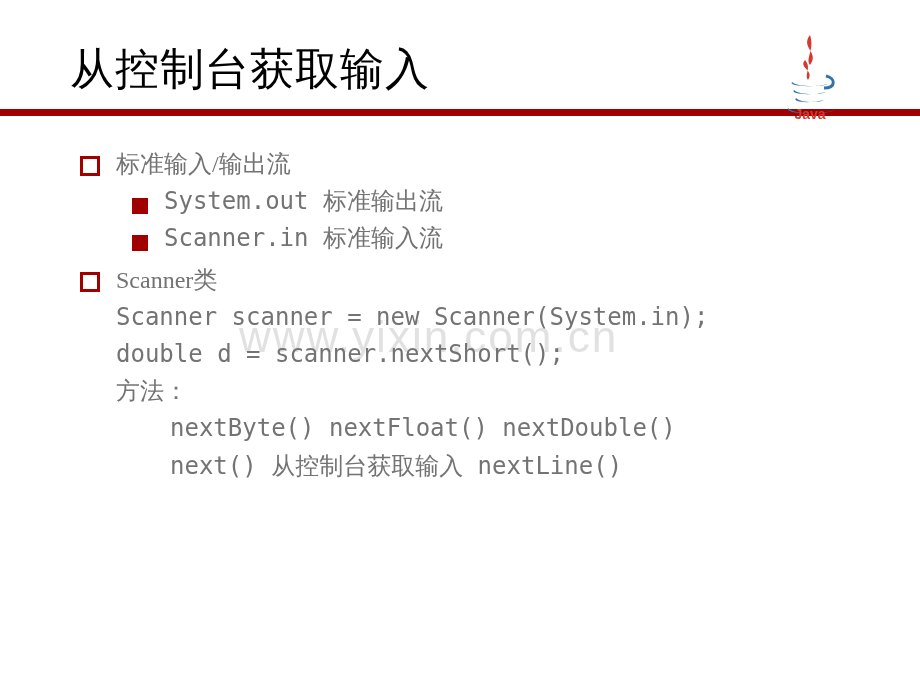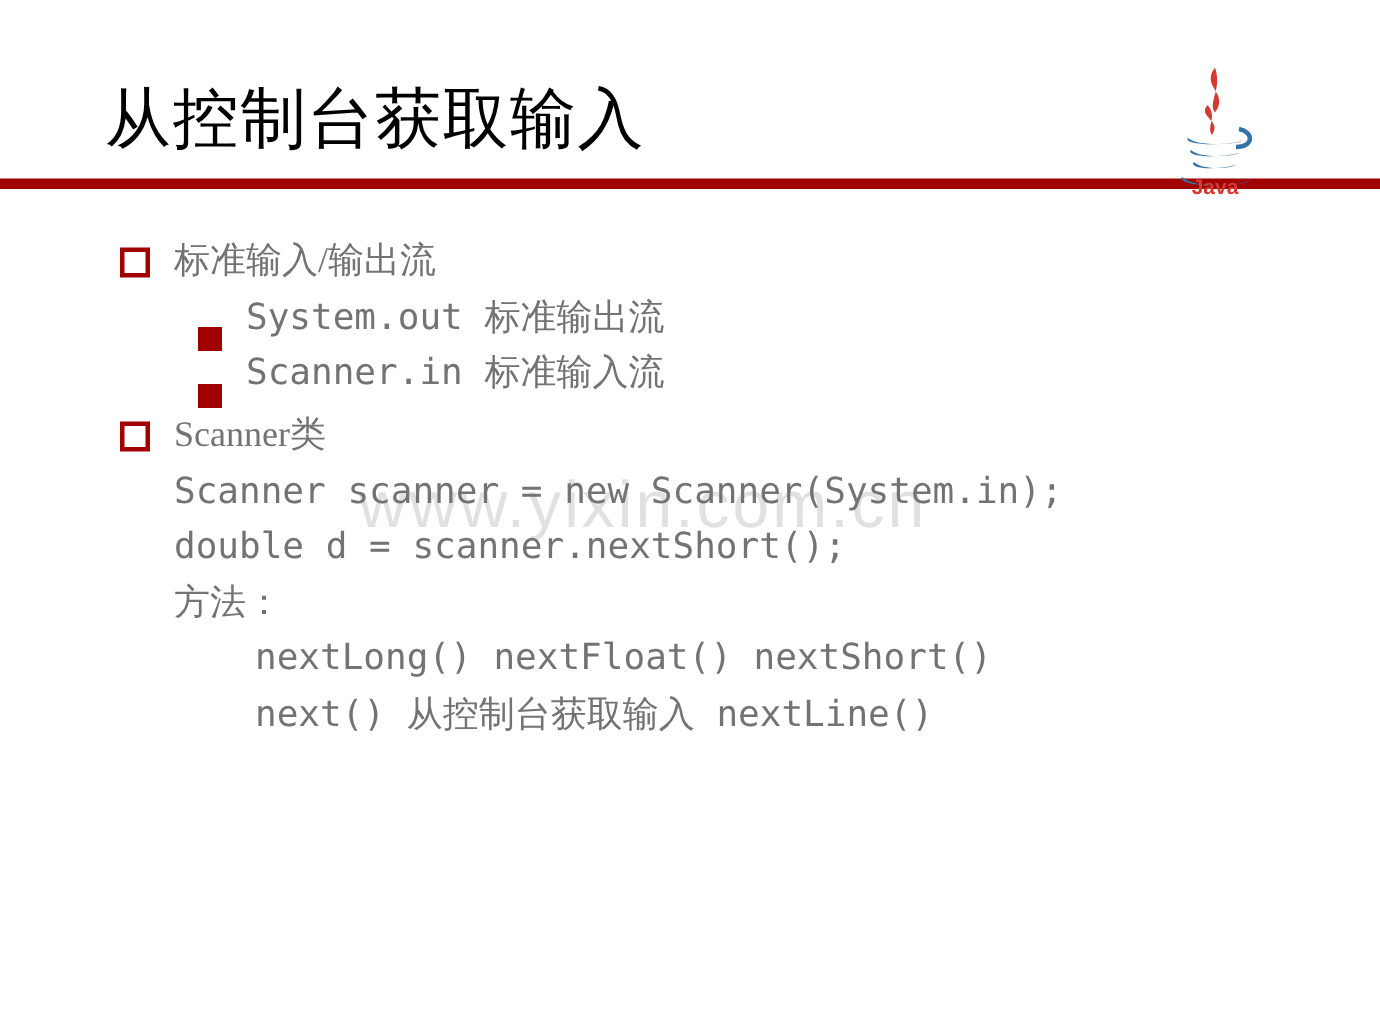--- a/index.html
+++ b/index.html
@@ -7,21 +7,21 @@
     width: 920px;
     height: 690px;
     background: #fff;
     font-family: "SimSun", "宋体", serif;
     position: relative;
     overflow: hidden;
   }
   .slide {
     width: 920px;
     height: 690px;
-    padding: 50px 70px 40px 70px;
+    padding: 40px 70px 40px 70px;
   }
   .header {
     position: relative;
     margin-bottom: 30px;
   }
   .title {
     font-size: 44px;
     color: #000;
     font-weight: normal;
     font-family: "SimSun", "宋体", serif;
@@ -58,21 +58,21 @@
     height: 20px;
     border: 3px solid #a00000;
     display: inline-block;
     margin-right: 16px;
     flex-shrink: 0;
     position: relative;
     top: 4px;
   }
   .lvl2 {
     display: flex;
-    align-items: flex-end;
+    align-items: center;
     padding-left: 52px;
     font-family: "SimSun", "宋体", monospace;
   }
   .lvl2 .bullet {
     width: 16px;
     height: 16px;
     background: #a00000;
     display: inline-block;
     margin-right: 16px;
     flex-shrink: 0;
@@ -140,17 +140,17 @@
     </div>
 
     <div class="lvl1">
       <span class="bullet"></span>
       <span>Scanner类</span>
     </div>
 
     <div class="code-line">Scanner scanner = new Scanner(System.in);</div>
     <div class="code-line">double d = scanner.nextShort();</div>
     <div class="code-line">方法：</div>
-    <div class="code-line indent">nextLong() nextFloat() nextShort()</div>
+    <div class="code-line indent">nextByte() nextFloat() nextDouble()</div>
     <div class="code-line indent">next() 从控制台获取输入 nextLine()</div>
 
   </div>
 </div>
 
 </body></html>

